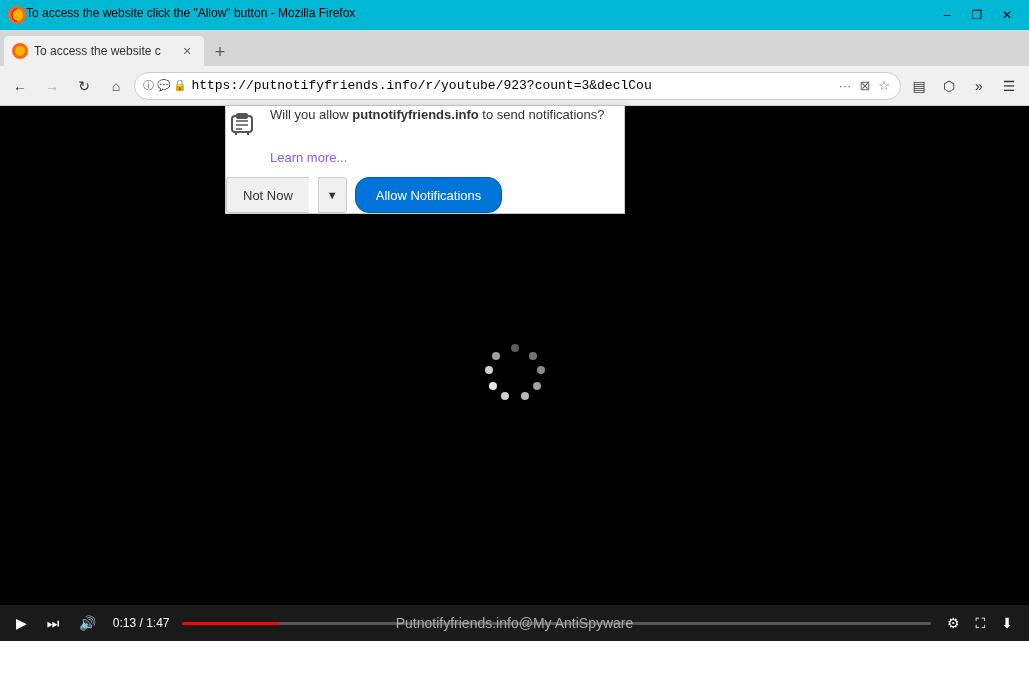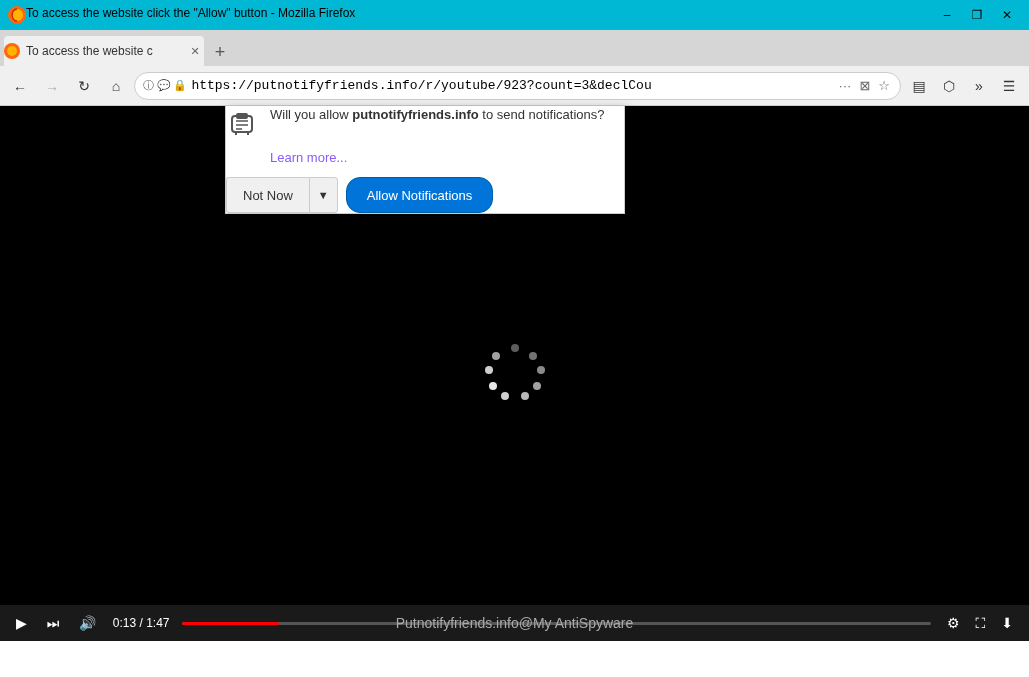--- a/index.html
+++ b/index.html
@@ -35,21 +35,21 @@
       display: flex;
       align-items: flex-end;
       padding: 0 4px;
     }
     .tab-active {
       height: 30px;
       background: #f0f0f0;
       border-radius: 4px 4px 0 0;
       display: flex;
       align-items: center;
-      padding: 0 0;
+      padding: 0 8px;
       gap: 6px;
       min-width: 200px;
       max-width: 240px;
       position: relative;
     }
     .tab-favicon { width: 16px; height: 16px; }
     .tab-label { font-size: 12px; color: #333; flex: 1; overflow: hidden; white-space: nowrap; text-overflow: ellipsis; }
     .tab-close {
       width: 18px; height: 18px;
       border-radius: 50%;
@@ -169,20 +169,21 @@
     .popup-buttons {
       display: flex;
       align-items: center;
       gap: 0;
       margin-left: 0;
     }
     .btn-not-now {
       display: flex;
       align-items: center;
       height: 36px;
+      gap: 9px;
     }
     .btn-not-now-main {
       padding: 8px 16px;
       background: #f0f0f0;
       border: 1px solid #ccc;
       border-right: none;
       border-radius: 3px 0 0 3px;
       cursor: pointer;
       font-size: 13px;
       color: #333;

